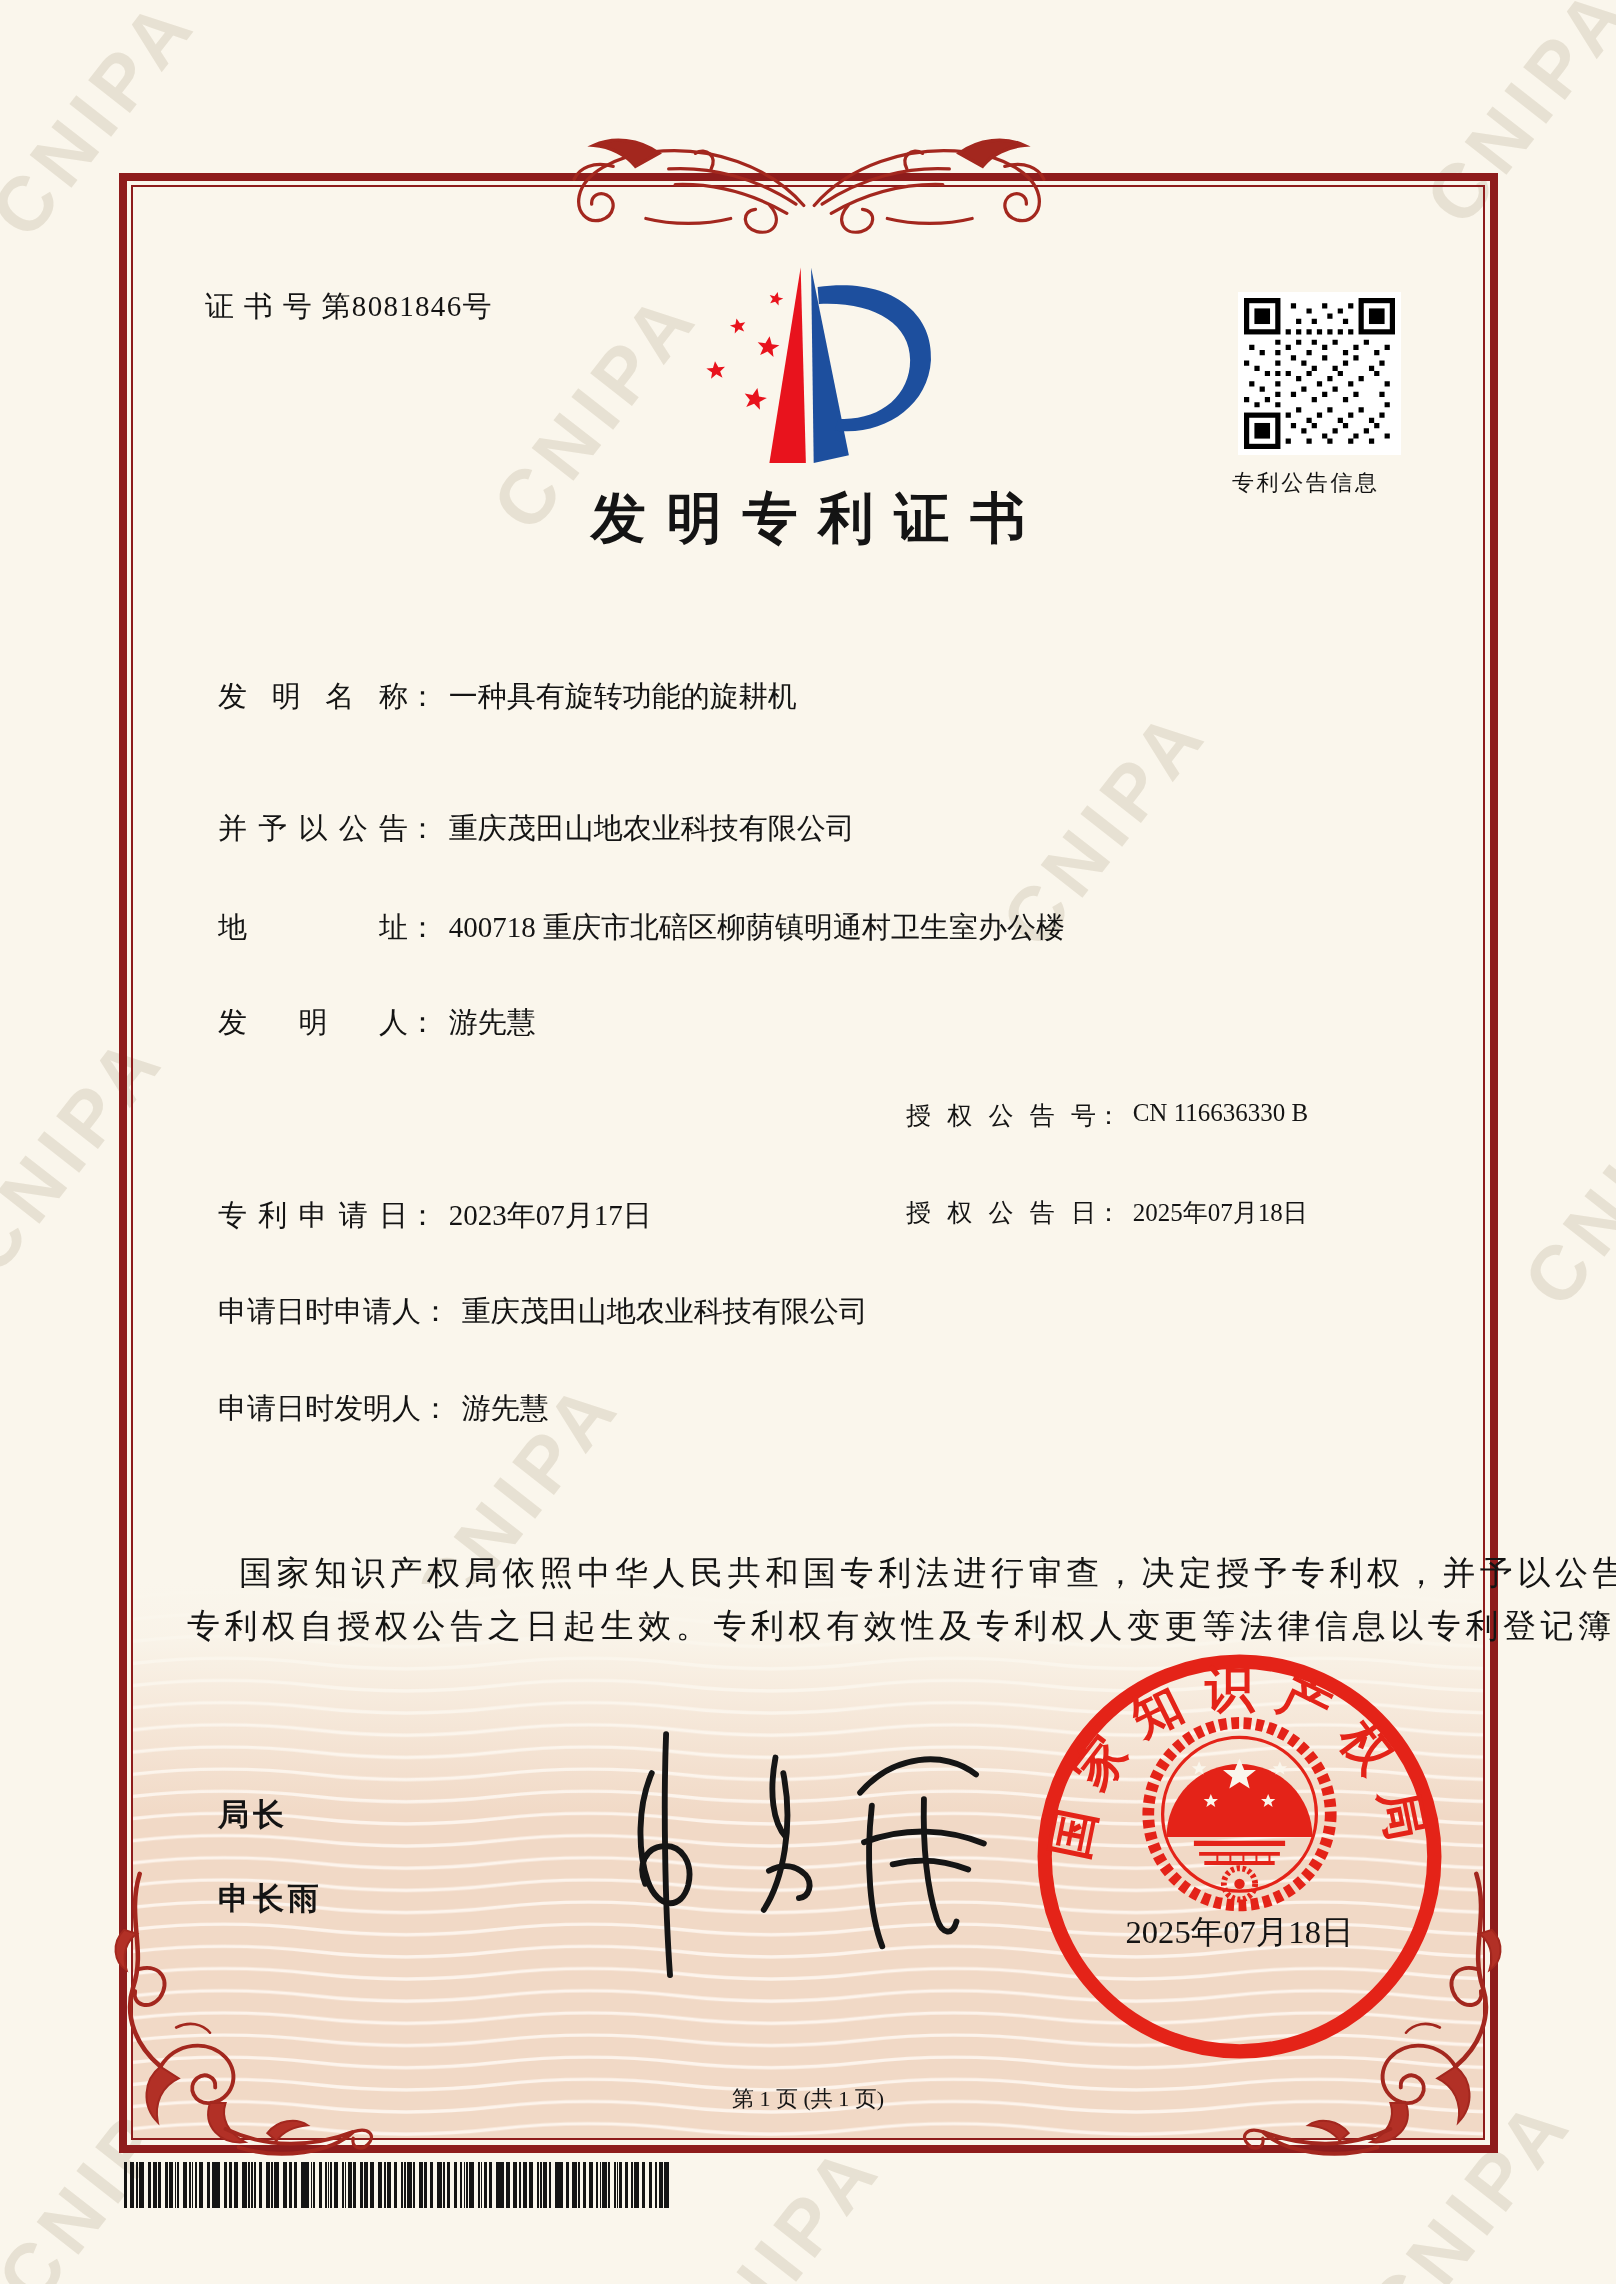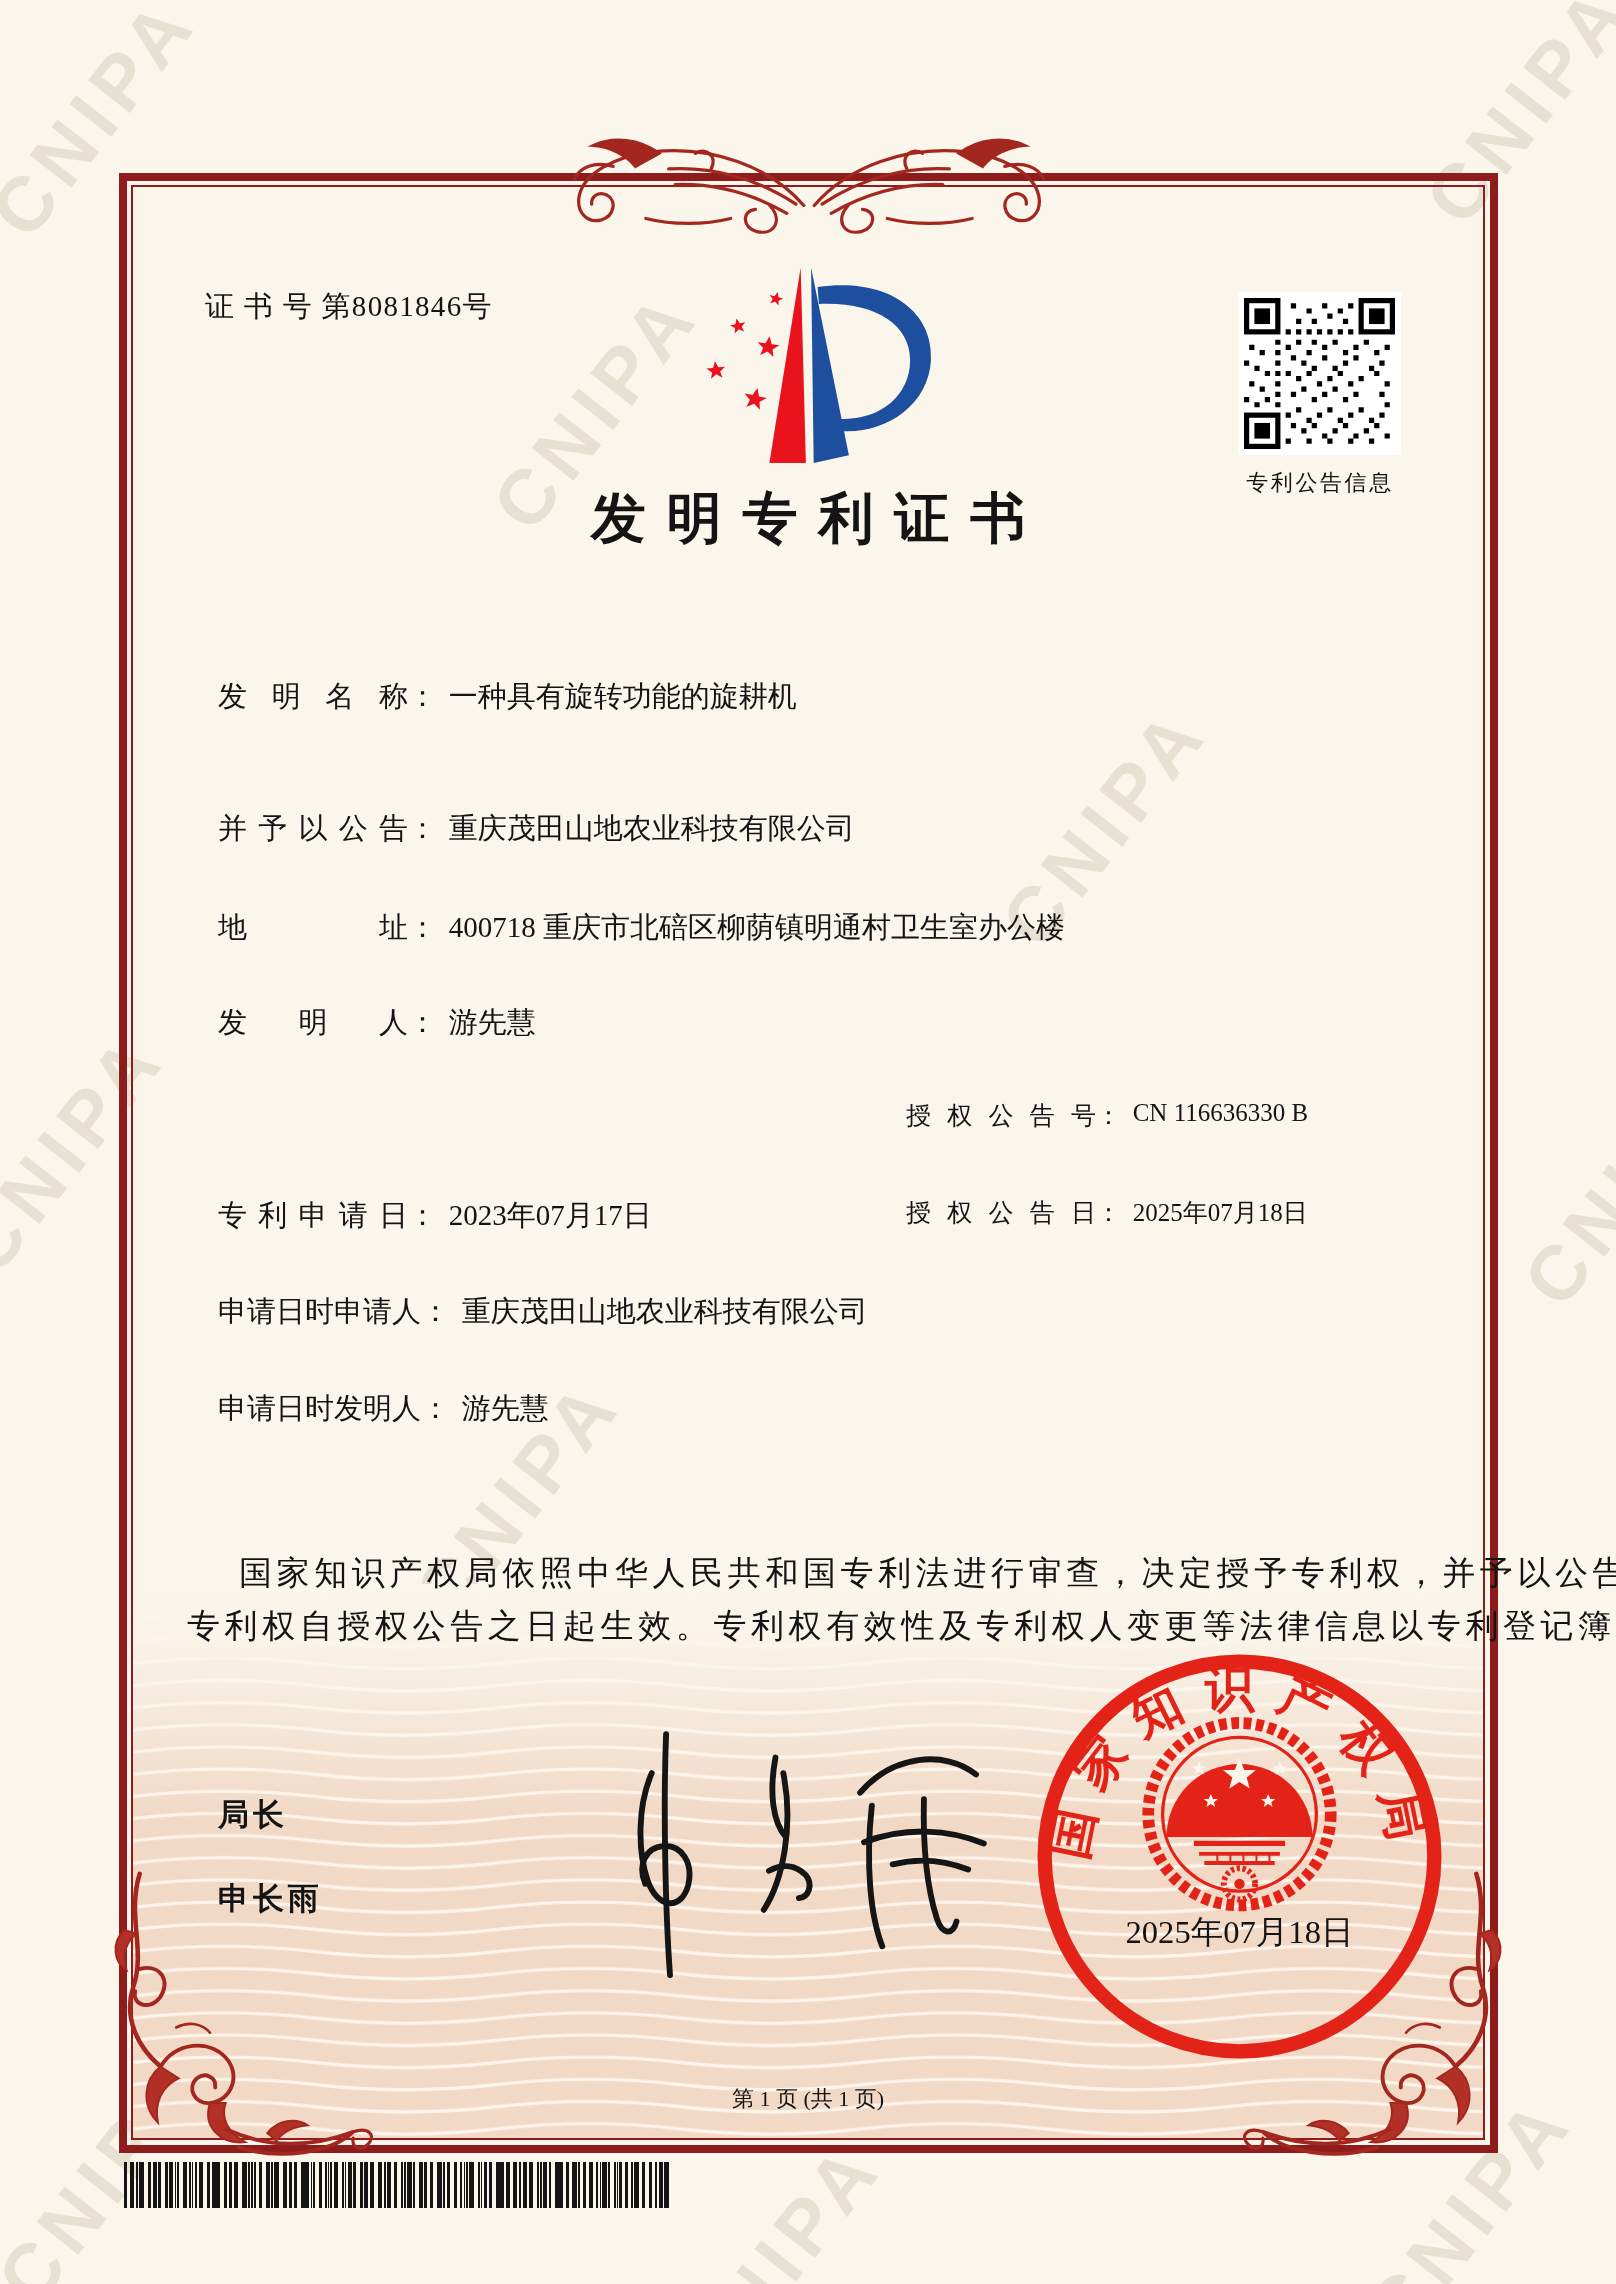--- a/index.html
+++ b/index.html
@@ -21,21 +21,21 @@
       border:8.5px solid #8e1c1c;box-sizing:border-box;z-index:3;}
   .frame-inner{position:absolute;left:131px;top:185px;width:1354px;height:1955px;
       border:2px solid #8e1c1c;box-sizing:border-box;z-index:3;}
 
   .orn{position:absolute;z-index:4;}
   svg text{font-family:"Liberation Serif","DejaVu Serif",serif;}
 
   
   .txt{position:absolute;z-index:5;white-space:nowrap;}
   .certno{left:205px;top:287px;font-size:29px;letter-spacing:1.3px;}
-  .qrlabel{left:1232px;top:468px;width:176px;text-align:center;font-size:22px;letter-spacing:2.6px;}
+  .qrlabel{left:1232px;top:468px;width:176px;font-size:22px;letter-spacing:2.6px;}
   .title{left:0;top:482px;width:1616px;text-align:center;font-size:55px;font-weight:700;
          letter-spacing:.38em;text-indent:.38em;}
   .row{left:218px;font-size:29px;}
   .row2{left:906px;font-size:25px;}
   .lbl{display:inline-block;width:190px;text-align:justify;text-align-last:justify;vertical-align:top;}
   .lbl-long{display:inline-block;vertical-align:top;}
   .cl{display:inline-block;vertical-align:top;}
   .val{display:inline-block;margin-left:11.7px;vertical-align:top;}
   .stmt{left:187px;width:1245px;font-size:33px;letter-spacing:4.6px;line-height:1.0;z-index:5;}
   .stmt1{text-indent:52px;}

